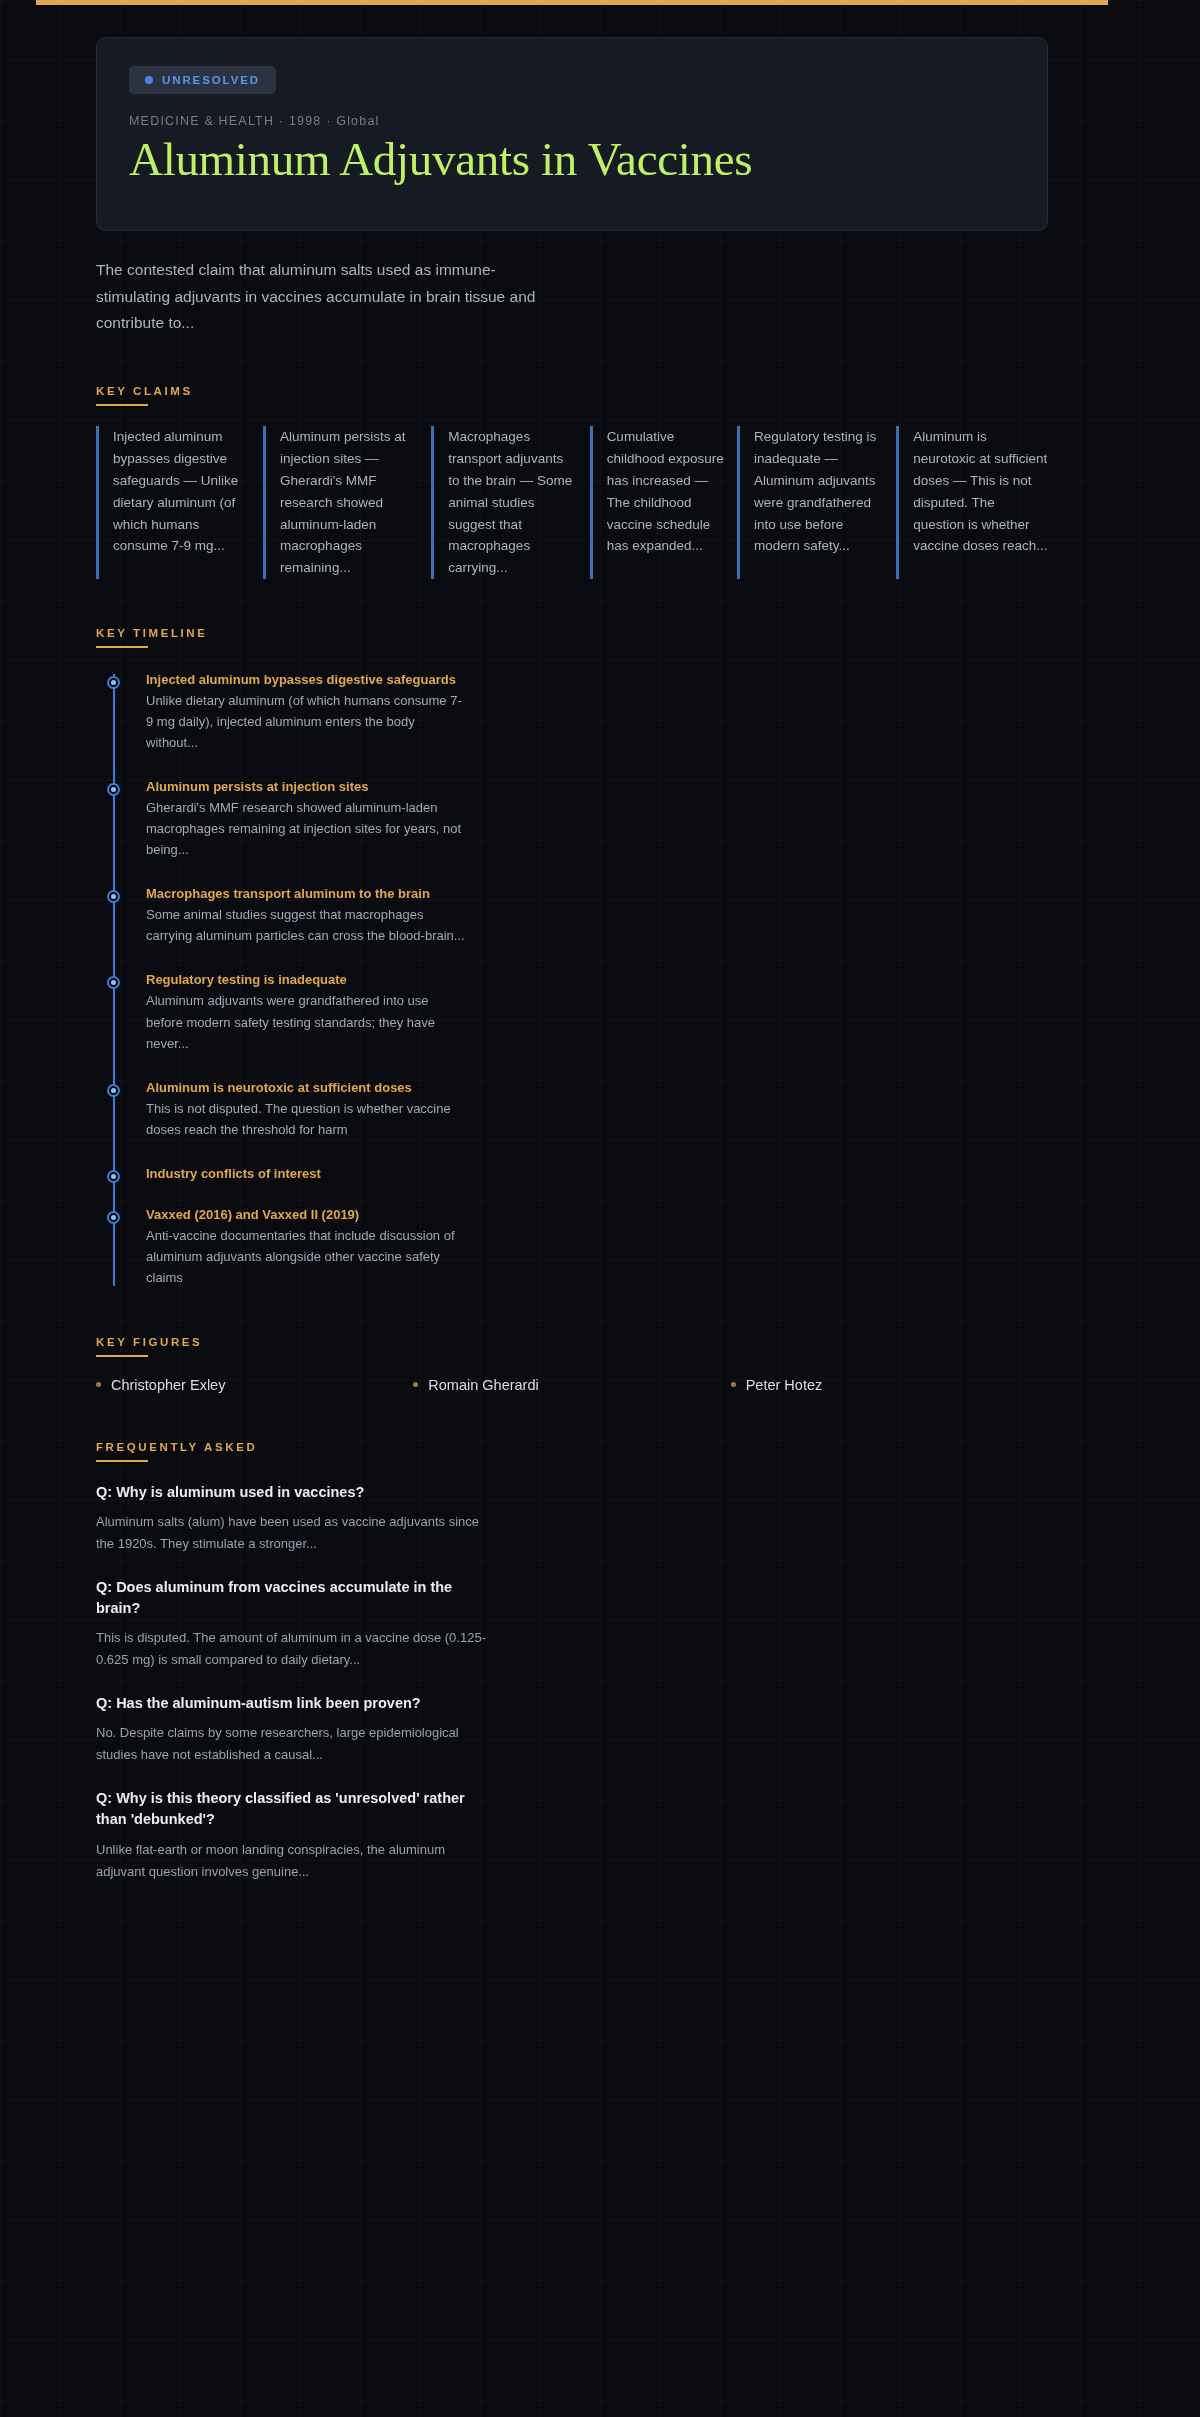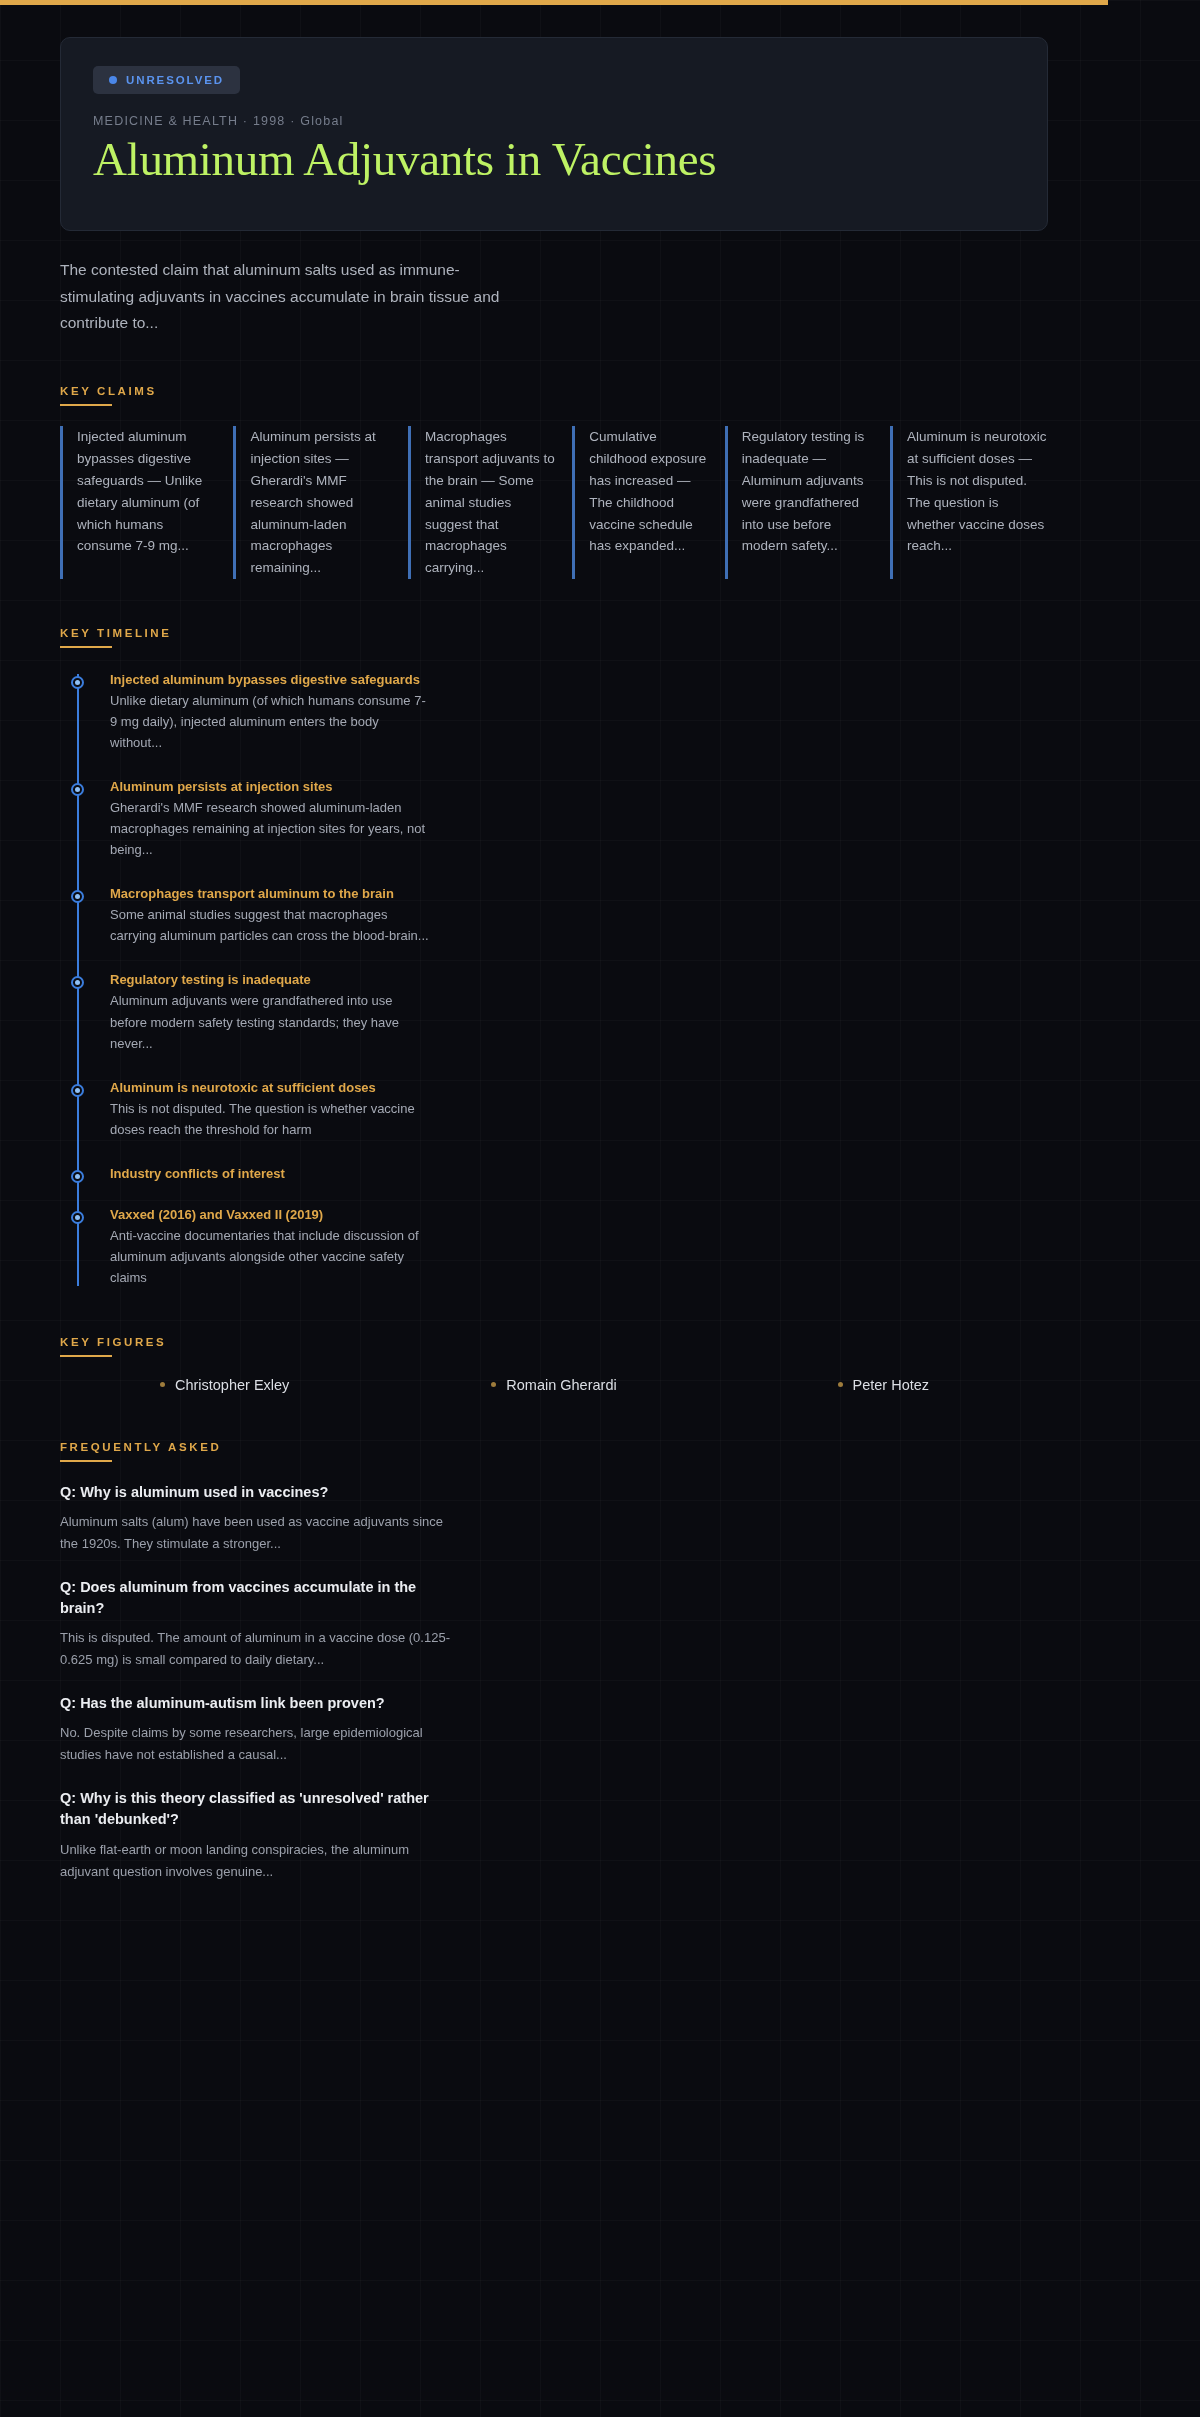--- a/index.html
+++ b/index.html
@@ -18,21 +18,21 @@
     position: absolute;
     inset: 0;
     pointer-events: none;
     background-image:
       linear-gradient(to right, rgba(255,255,255,0.022) 1px, transparent 1px),
       linear-gradient(to bottom, rgba(255,255,255,0.022) 1px, transparent 1px);
     background-size: 60px 60px;
     z-index: 0;
   }
 
-  .page { position: relative; z-index: 1; width: 1108px; }
+  .page { position: relative; z-index: 1; width: 1108px; padding-left: 36px; }
 
   .top-accent-bar {
     height: 5px;
     width: 100%;
     background: #e0a84a;
   }
 
   .content-wrap {
     padding: 0 60px;
   }
@@ -177,21 +177,20 @@
     display: grid;
     grid-template-columns: repeat(3, 1fr);
     gap: 14px 0;
   }
   .figure-item {
     display: flex;
     align-items: center;
     gap: 10px;
     color: #dcdfe5;
     font-size: 14.5px;
-    justify-content: center;
   }
   .figure-item .fdot {
     width: 5px; height: 5px; border-radius: 50%;
     background: #9e7c3c;
     flex: none;
   }
 
   
   .faq-list { display: flex; flex-direction: column; gap: 22px; }
   .faq-q {

